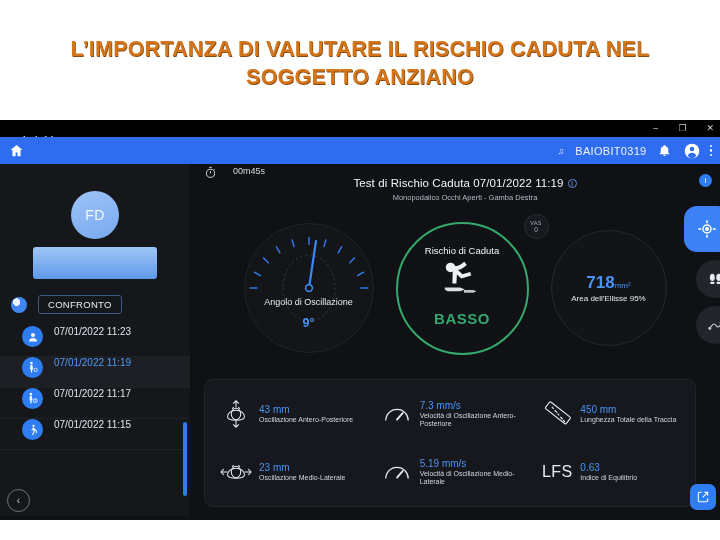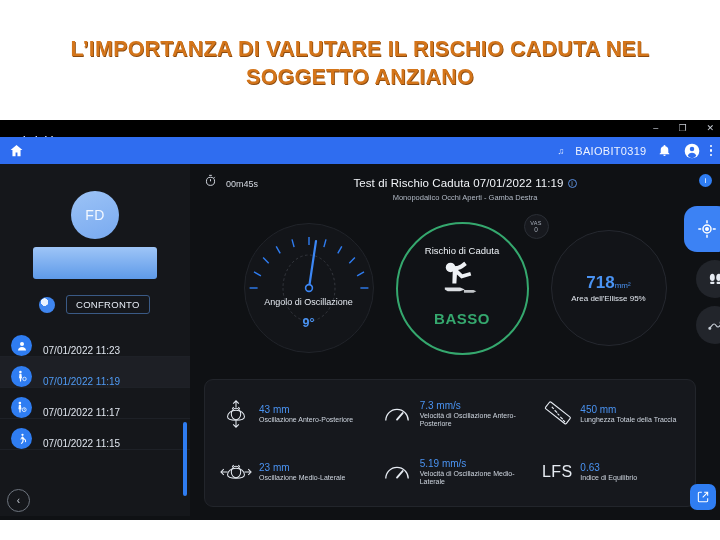--- a/index.html
+++ b/index.html
@@ -82,36 +82,36 @@
     width: 48px; height: 48px; border-radius: 50%;
     background: linear-gradient(160deg,#9cc3f6,#79aaf0);
     display: flex; align-items: center; justify-content: center;
     color: #f3f8ff; font-size: 14px; letter-spacing: .5px;
   }
   .name-bar {
     margin: 8px auto 0; width: 124px; height: 32px; border-radius: 3px;
     background: linear-gradient(180deg,#9ec5f7,#5e9ae9);
   }
   .cmp-row {
-    margin-top: 16px; display: flex; align-items: center; gap: 11px; padding-left: 11px; margin-left: 28px;
+    margin-top: 16px; display: flex; align-items: center; gap: 11px; padding-left: 11px;
   }
   .cmp-dot {
     width: 16px; height: 16px; border-radius: 50%;
     background: radial-gradient(circle at 35% 32%, #eaf3ff 0 24%, #3f86f0 26% 100%);
     flex: 0 0 16px;
   }
   .cmp-btn {
     border: 1px solid #3a5a86; border-radius: 3px; color: #e7edf6;
     font-size: 9.5px; letter-spacing: .3px; padding: 3px 9px; background: transparent;
   }
 
   .list { margin-top: 6px; }
   .list-item {
-    display: flex; align-items: flex-end; gap: 11px;
-    height: 31px; padding-left: 11px; border-bottom: 1px solid #1e2127;
+    display: flex; align-items: flex-start; gap: 11px;
+    height: 31px; padding-left: 22px; border-bottom: 1px solid #1e2127;
   }
   .list-item.active { background: #1d1f25; }
   .li-ico {
     width: 21px; height: 21px; border-radius: 50%; background: #2f7df2;
     display: flex; align-items: center; justify-content: center; flex: 0 0 21px;
   }
   .li-label { font-size: 10px; color: #dfe5ee; }
   .list-item.active .li-label { color: #4f9bf5; }
   .item-clip { height: 6px; overflow: hidden; }
 
@@ -126,22 +126,22 @@
     display: flex; align-items: center; justify-content: center; font-size: 10px;
   }
 
   
   .main { position: relative; flex: 1; height: 356px; background: #0f1114; }
 
   .head {
     position: relative; height: 44px; padding-top: 9px;
   }
   .timer {
-    position: absolute; left: 14px; top: 10px;
-    display: flex; align-items: flex-end; gap: 9px;
+    position: absolute; left: 14px; top: 2px;
+    display: flex; align-items: flex-start; gap: 16px;
     color: #d6dbe3; font-size: 9px;
   }
   .head-center { text-align: center; padding-left: 20px; }
   .head-title {
     color: #f2f5f9; font-size: 11.5px; letter-spacing: .1px;
     display: inline-flex; align-items: center; gap: 4px;
   }
   .info-mini {
     width: 9px; height: 9px; border-radius: 50%;
     border: 1px solid #5a8fe0; color: #7fb0ef; font-size: 7px; line-height: 7px;

